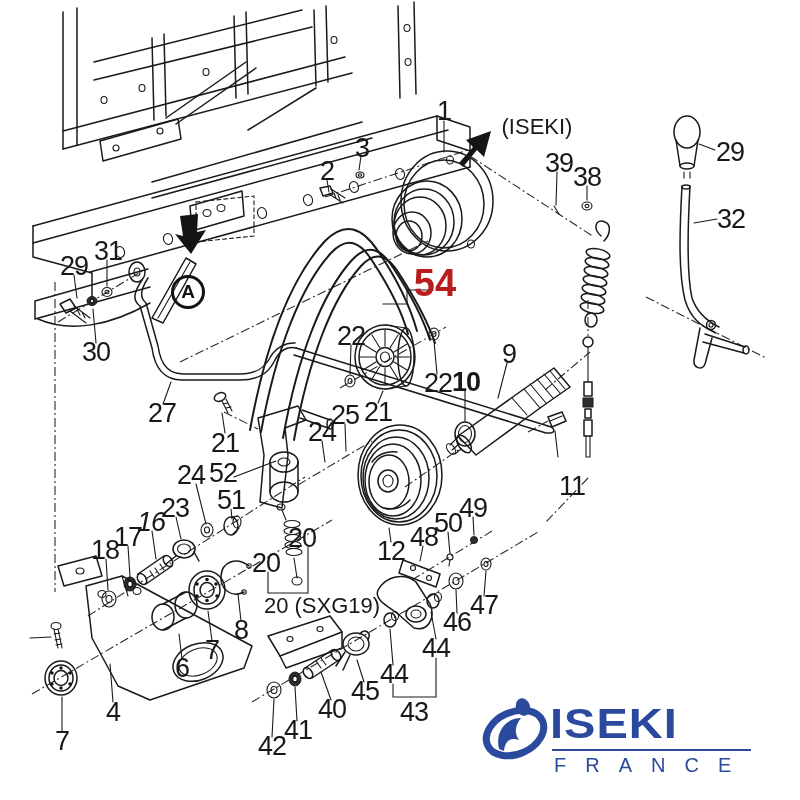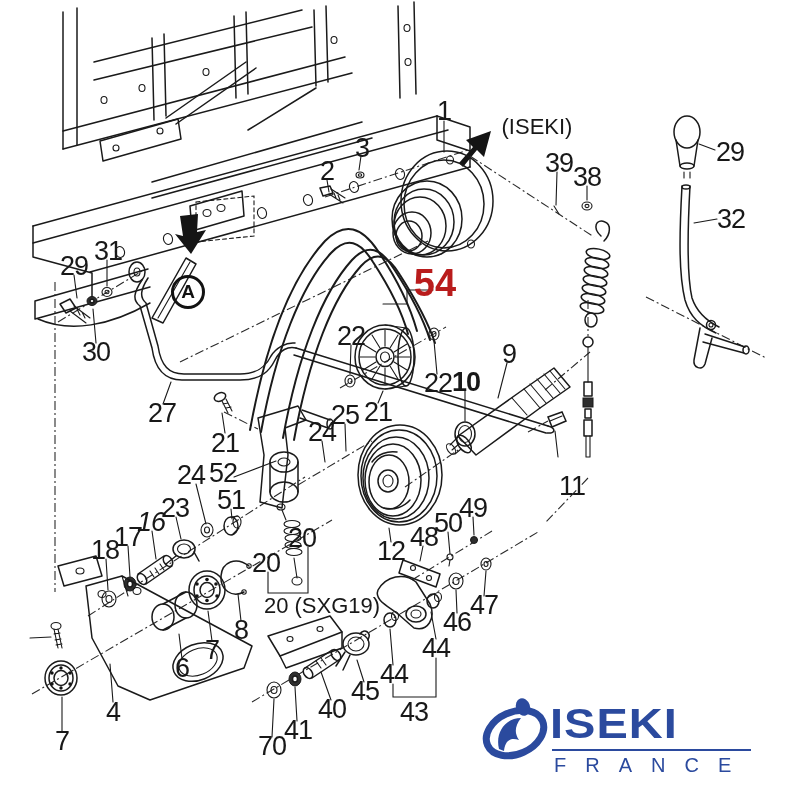--- a/index.html
+++ b/index.html
@@ -443,21 +443,21 @@
       <div class="lbl num" style="left: 62px; top: 741px;">7</div>
       <div class="lbl note" style="left: 322px; top: 606px;">20 (SXG19)</div>
       <div class="lbl num" style="left: 457px; top: 622px;">46</div>
       <div class="lbl num" style="left: 484px; top: 605px;">47</div>
       <div class="lbl num" style="left: 436px; top: 648px;">44</div>
       <div class="lbl num" style="left: 394px; top: 674px;">44</div>
       <div class="lbl num" style="left: 414px; top: 712px;">43</div>
       <div class="lbl num" style="left: 365px; top: 691px;">45</div>
       <div class="lbl num" style="left: 332px; top: 709px;">40</div>
       <div class="lbl num" style="left: 298px; top: 730px;">41</div>
-      <div class="lbl num" style="left: 272px; top: 746px;">70</div>
+      <div class="lbl num" style="left: 272px; top: 746px;">42</div>
     </div>
 
   <div class="abadge">
     <span>A</span>
   </div>
 
   <div class="logo" style="color: rgb(43, 74, 158);">
     <svg class="emblem" width="66" height="64" viewBox="0 0 66 64">
       <ellipse cx="33" cy="37" rx="30" ry="21" transform="rotate(-24 33 37)" fill="none" stroke="currentColor" stroke-width="7"></ellipse>
       <ellipse cx="41" cy="11" rx="7" ry="9" transform="rotate(-18 41 11)" fill="currentColor"></ellipse>

